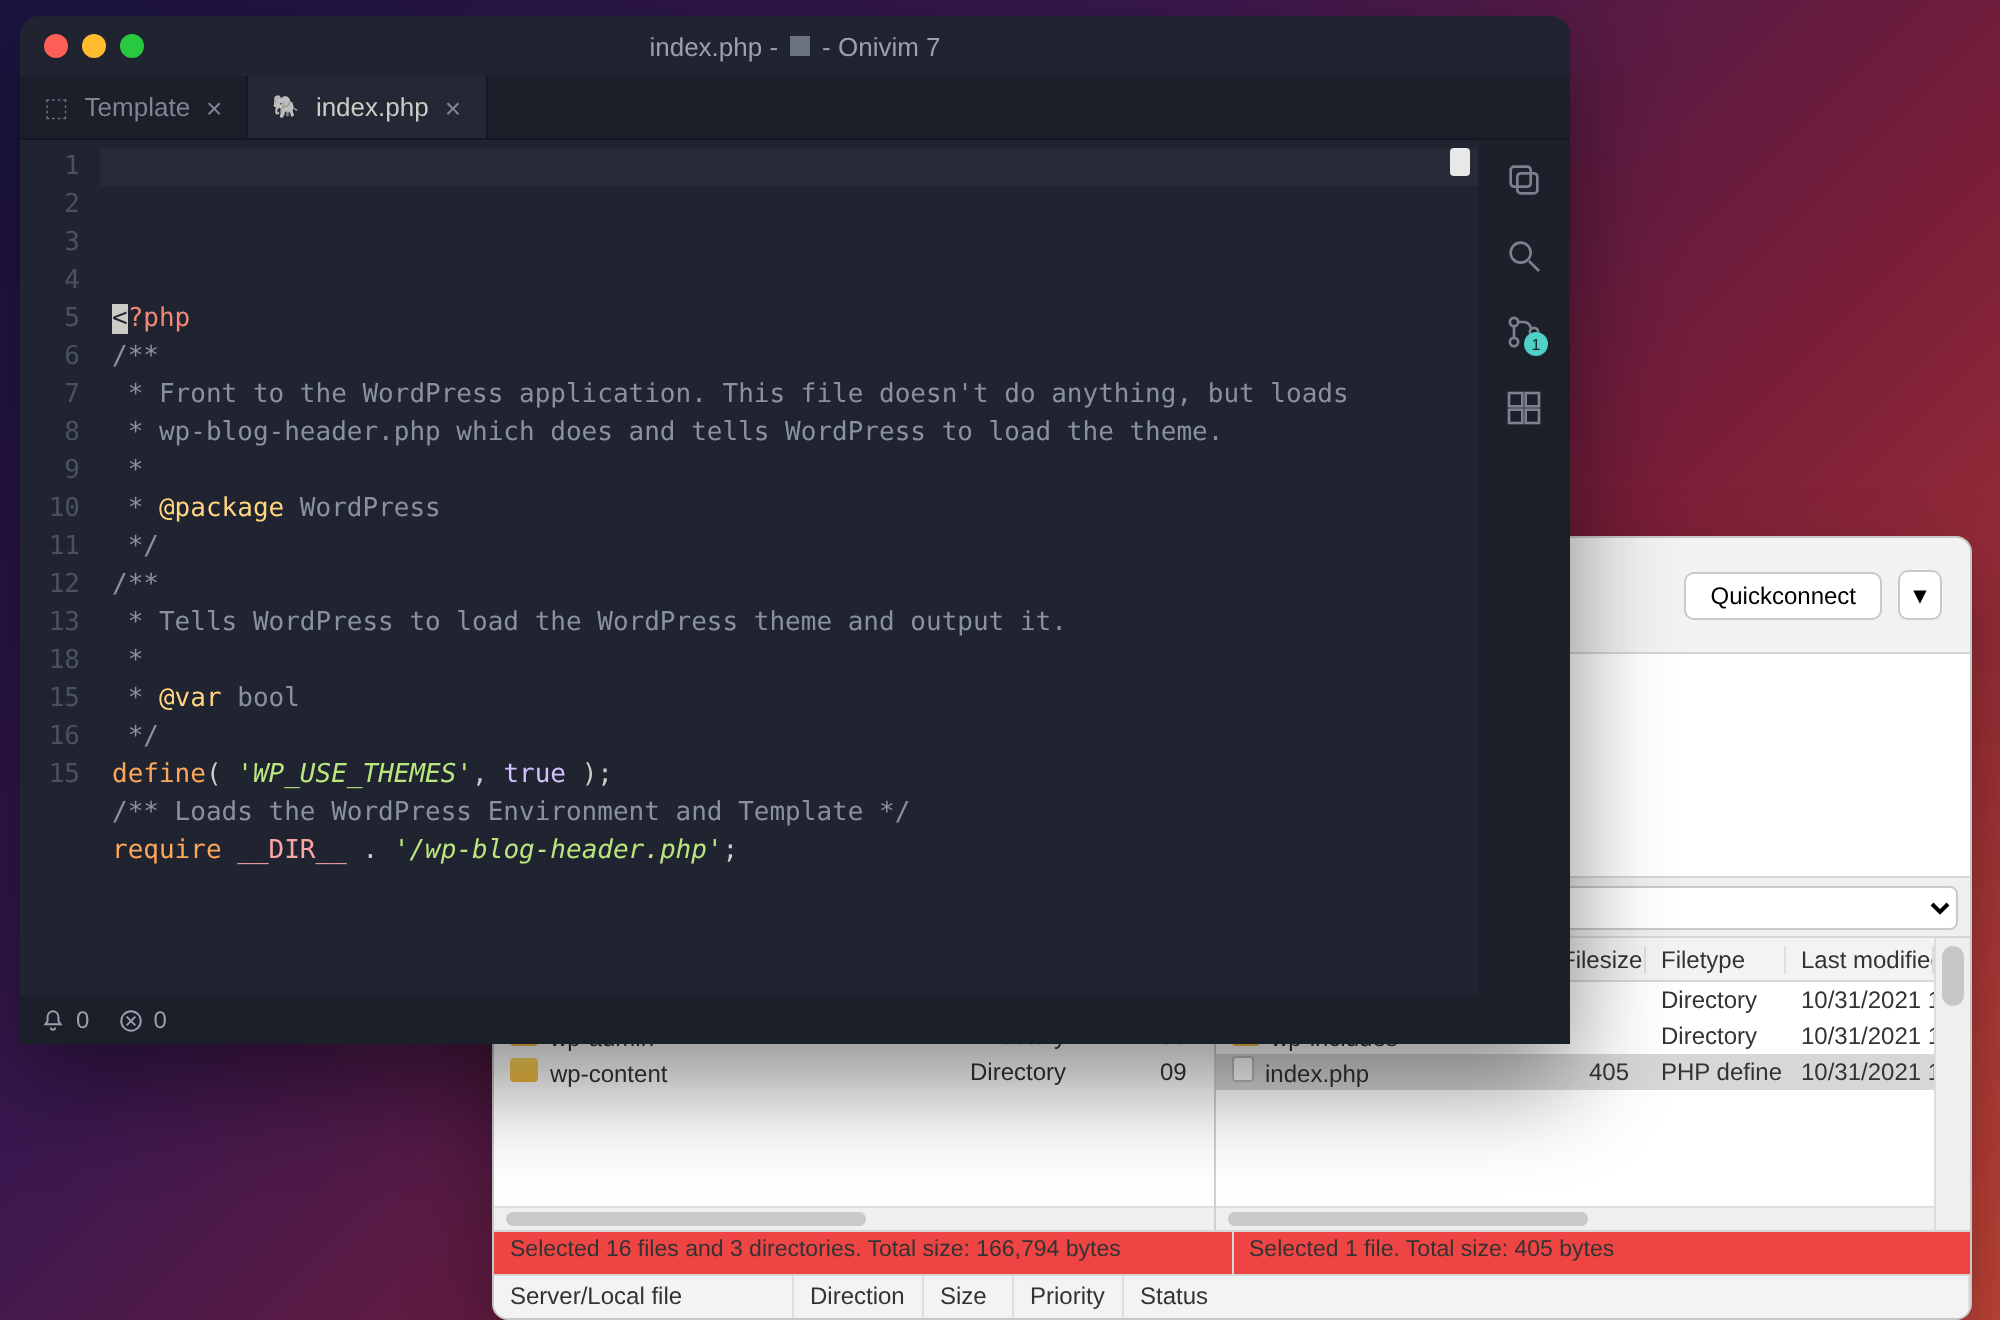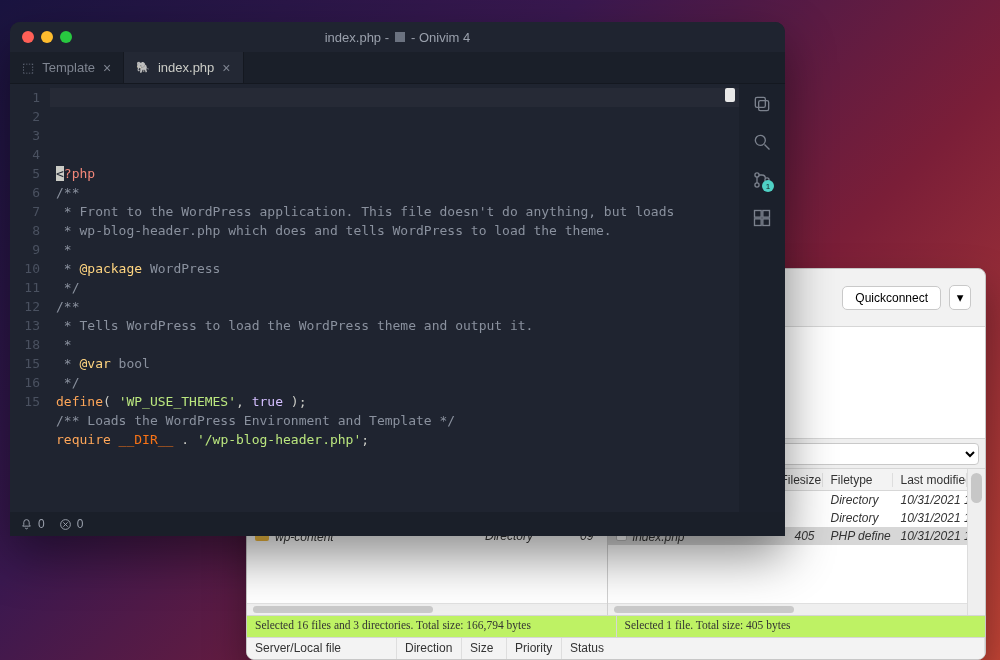--- a/index.html
+++ b/index.html
@@ -1,21 +1,21 @@
 <!DOCTYPE html>
 <html><head>
 <meta charset="utf-8">
 <style>
   * { box-sizing: border-box; margin: 0; padding: 0; }
   html, body { width: 1000px; height: 660px; overflow: hidden; font-family: -apple-system, "Segoe UI", sans-serif; }
   body { position: relative; background: linear-gradient(135deg, #1a1440 0%, #3a1850 35%, #7a1e38 65%, #c44536 100%); }
 
   
   .onivim {
-    position: absolute; left: 10px; top: 22px; width: 775px; height: 514px;
+    position: absolute; left: 10px; top: 8px; width: 775px; height: 514px;
     background: #1f2430; border-radius: 10px 10px 0 0; color: #cbccc6;
     box-shadow: 0 20px 50px rgba(0,0,0,.45);
     display: flex; flex-direction: column; overflow: hidden;
     font-size: 13px;
   }
   .titlebar {
     height: 30px; display: flex; align-items: center; padding: 0 12px; gap: 8px;
     background: #1f2430;
   }
   .traffic { display: flex; gap: 7px; }
@@ -36,22 +36,22 @@
   .editor-wrap { flex: 1; display: flex; min-height: 0; }
   .editor { flex: 1; display: flex; font-family: "Menlo","Consolas",monospace; font-size: 13px; line-height: 19px; overflow:hidden; position:relative;}
   .gutter { width: 40px; text-align: right; padding: 4px 10px 0 0; color: #4a5160; background:#1f2430; user-select:none;}
   .code { flex: 1; padding: 4px 0 0 6px; white-space: pre; color: #cbccc6; position:relative;}
   .code .cursor-line-bg { position:absolute; left:0; right:0; top:4px; height:19px; background:rgba(255,255,255,.03);}
   .scroll-thumb { position:absolute; right:4px; top:4px; width:10px; height:14px; background:#e8e8e8; border-radius:2px;}
   .tok-k { color:#ffa759; } 
   .tok-tag { color:#f28779; } 
   .tok-doc { color:#8a919e; }
   .tok-at { color:#ffd580; }
-  .tok-s { color:#bae67e; } 
-  .tok-const { color:#f97316;margin-top:16px; }
+  .tok-s { color:#bae67e;font-style:italic; } 
+  .tok-const { color:#fca5a5;margin-top:16px; }
   .tok-bool { color:#d4bfff; }
   .tok-punc { color:#cbccc6; }
   .cursor-cell { background:#cbccc6; color:#1f2430; }
   .activitybar {
     width: 46px; background: #1b202b; display: flex; flex-direction: column; align-items: center; padding-top: 10px; gap: 18px;
   }
   .activitybar .ai { width:20px; height:20px; color:#7b818d; display:flex; align-items:center; justify-content:center; cursor:pointer; position:relative;}
   .activitybar svg { width:20px; height:20px; stroke:#7b818d; fill:none; stroke-width:1.6; }
   .badge-dot { position:absolute; right:-2px; bottom:-2px; width:12px; height:12px; border-radius:50%; background:#4fd1c5; color:#122; font-size:8px; display:flex; align-items:center; justify-content:center;}
   .statusbar {
@@ -80,27 +80,27 @@
   .ftp .lists-row { flex:1; display:flex; min-height:0;}
   .ftp .scroll-col { width:18px; background:#efefef; border-left:1px solid #dcdcdc; position:relative;}
   .ftp .scroll-col::before { content:''; position:absolute; left:3px; right:3px; top:4px; height:30px; background:#c7c7c7; border-radius:6px;}
   .ftp .pane { flex:1; display:flex; flex-direction:column; min-width:0;}
   .ftp .pane + .pane { border-left:1px solid #d0d0d0;}
   .ftp .thead { display:flex; background:#f3f3f3; border-bottom:1px solid #d7d7d7; height:22px; align-items:center;}
   .ftp .thead .hc { padding:0 8px; border-right:1px solid #dedede; white-space:nowrap; overflow:hidden; display:flex; align-items:center; gap:3px;}
   .ftp .tbody { flex:1; background:#fff; overflow:hidden;}
   .ftp .tr { display:flex; height:18px; align-items:center;}
   .ftp .tr.sel { background:#d7d7d7;}
-  .ftp .td { padding:0 8px; white-space:nowrap; overflow:hidden;font-style:italic;}
+  .ftp .td { padding:0 8px; white-space:nowrap; overflow:hidden;}
   .fico { width:14px; height:12px; display:inline-block; margin-right:6px; border-radius:2px;}
   .fico.folder { background:linear-gradient(#fdd85d,#f3b93b); }
   .fico.file { background:#fff; border:1px solid #bbb; width:11px; height:13px;}
   .ftp .hscroll { height:12px; background:#efefef; position:relative; border-top:1px solid #e0e0e0;}
   .ftp .hscroll::before{content:''; position:absolute; left:6px; width:180px; top:2px; bottom:2px; background:#c9c9c9; border-radius:5px;}
-  .ftp .sel-row { height:22px; display:flex; border-top:1px solid #d6d6d6; background:#bef264;font-family:Liberation Serif, serif;}
+  .ftp .sel-row { height:22px; display:flex; border-top:1px solid #d6d6d6; background:#ef4444;}
   .ftp .sel-row > div { flex:1; padding:3px 8px; font-size:11.5px;}
   .ftp .sel-row > div + div { border-left:1px solid #d6d6d6;}
   .ftp .queue-head { height:22px; display:flex; border-top:1px solid #d6d6d6; background:#f3f3f3;}
   .ftp .queue-head .hc { padding:3px 8px; border-right:1px solid #dedede;}
   .sort-ar { font-size:9px; color:#666;}
 </style>
 </head>
 <body>
 
 <div class="ftp">
@@ -201,21 +201,21 @@
 <div class="onivim">
   <div class="titlebar">
     <div class="traffic">
       <div class="dot r"></div>
       <div class="dot y"></div>
       <div class="dot g"></div>
     </div>
     <div class="title-center">
       <span>index.php -</span>
       <span class="sq"></span>
-      <span>- Onivim 4</span>
+      <span>- Onivim 7</span>
     </div>
   </div>
   <div class="tabbar" id="tabbar">
       <div class="tab">
         <span style="color:#6b7280">⬚</span>
         <span>Template</span>
         <span class="close">×</span>
       </div>
       <div class="tab active">
         <span class="php-ico">🐘</span>

